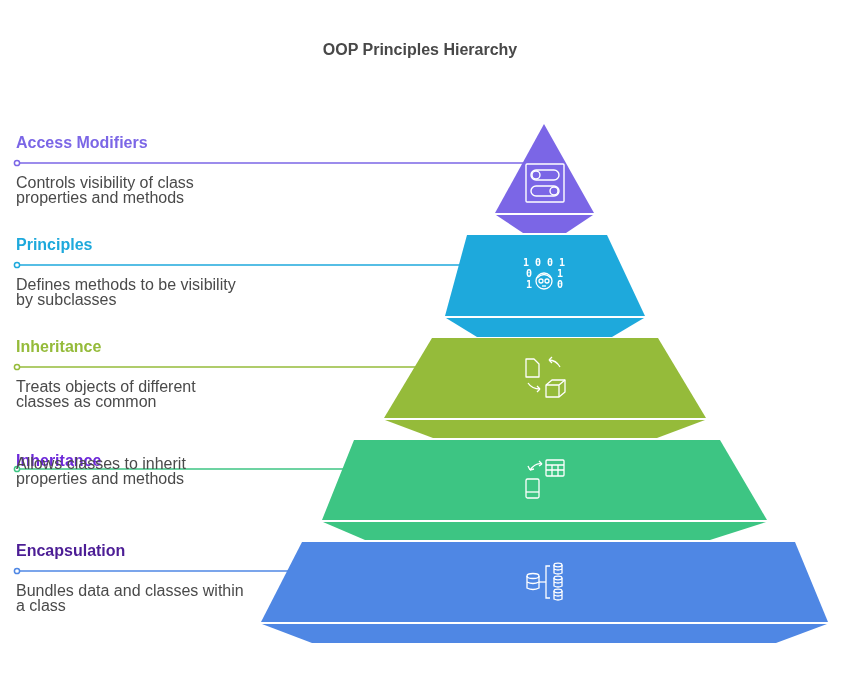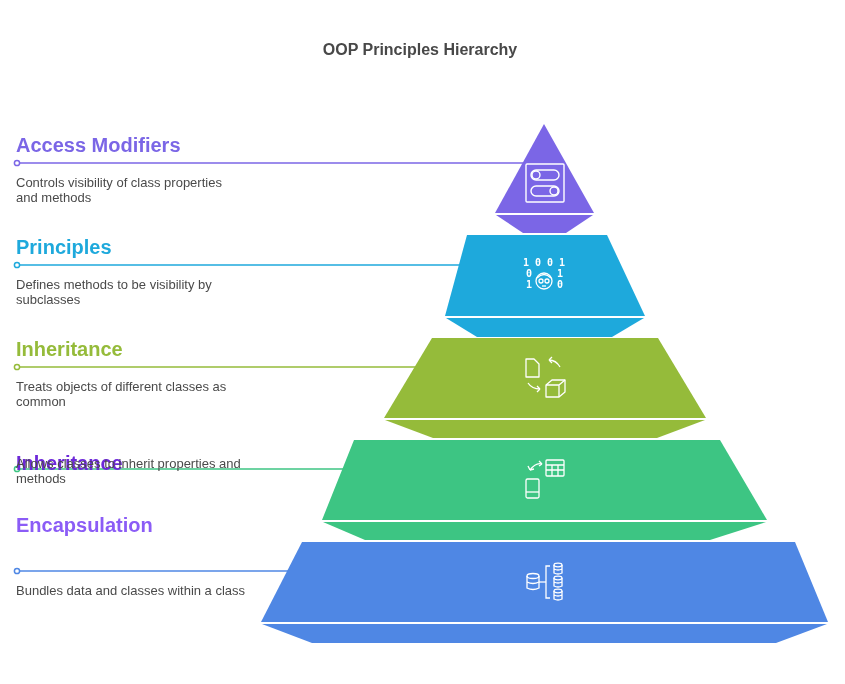--- a/index.html
+++ b/index.html
@@ -1,20 +1,20 @@
 <!DOCTYPE html>
 <html><head>
 <meta charset="utf-8">
 <style>
   html, body { margin: 0; padding: 0; background: #ffffff; }
   body { width: 845px; height: 684px; position: relative; overflow: hidden; font-family: "Liberation Sans", sans-serif; }
   .title { position: absolute; top: 41px; left: 0; width: 840px; text-align: center; font-size: 16px; font-weight: bold; color: #484848; }
   svg.pyr { position: absolute; left: 0; top: 0; }
-  .lbl { position: absolute; left: 16px; font-size: 20px; font-weight: bold; }
-  .desc { position: absolute; left: 16px; font-size: 13px; line-height: 15px; color: #4a4a4a; width: 230px; }
+  .lbl { position: absolute; left: 16px; font-size: 16px; font-weight: bold; }
+  .desc { position: absolute; left: 16px; font-size: 16px; line-height: 15px; color: #4a4a4a; width: 230px; }
 </style>
 </head>
 <body>
 
 <div class="title">OOP Principles Hierarchy</div>
 
 <svg class="pyr" width="845" height="684">
 
   <g>
     <line x1="19" y1="163" x2="526" y2="163" stroke="#7b66e6" stroke-width="1.5"></line>
@@ -120,14 +120,14 @@
 
 <div class="lbl" style="top:236px;color:#1ea9dc">Principles</div>
 <div class="desc" style="top:277px">Defines methods to be visibility by subclasses</div>
 
 <div class="lbl" style="top:338px;color:#95bb3a">Inheritance</div>
 <div class="desc" style="top:379px">Treats objects of different classes as common</div>
 
 <div class="lbl" style="top:452px;color:#6d28d9">Inheritance</div>
 <div class="desc" style="top:456px">Allows classes to inherit properties and methods</div>
 
-<div class="lbl" style="top:514px;color:#8b5cf6">Encapsulation</div>
+<div class="lbl" style="top:542px;color:#4c1d95">Encapsulation</div>
 <div class="desc" style="top:583px">Bundles data and classes within a class</div>
 
 </body></html>

